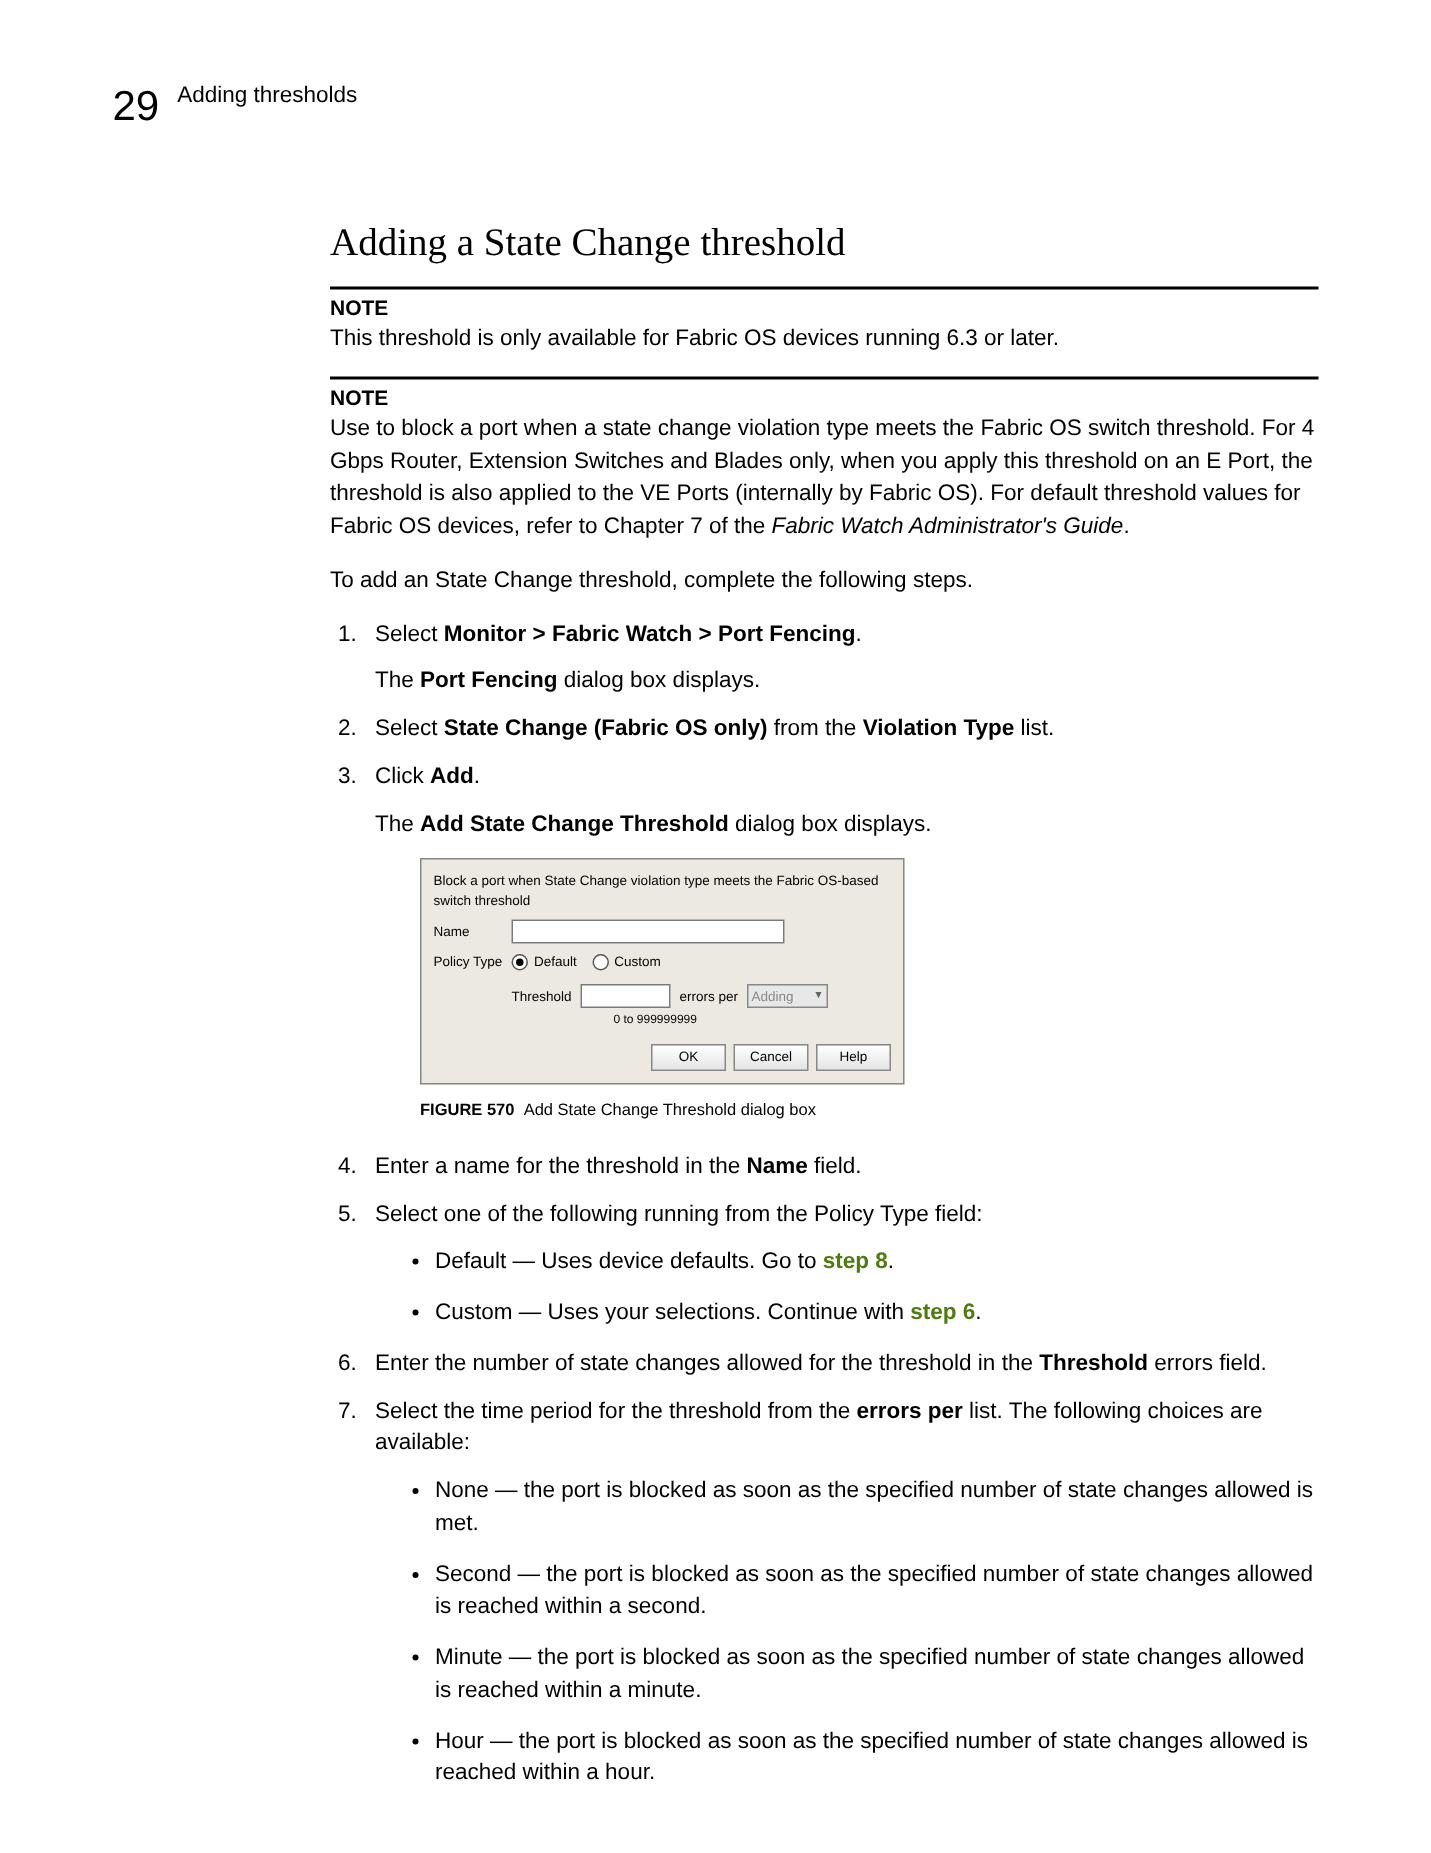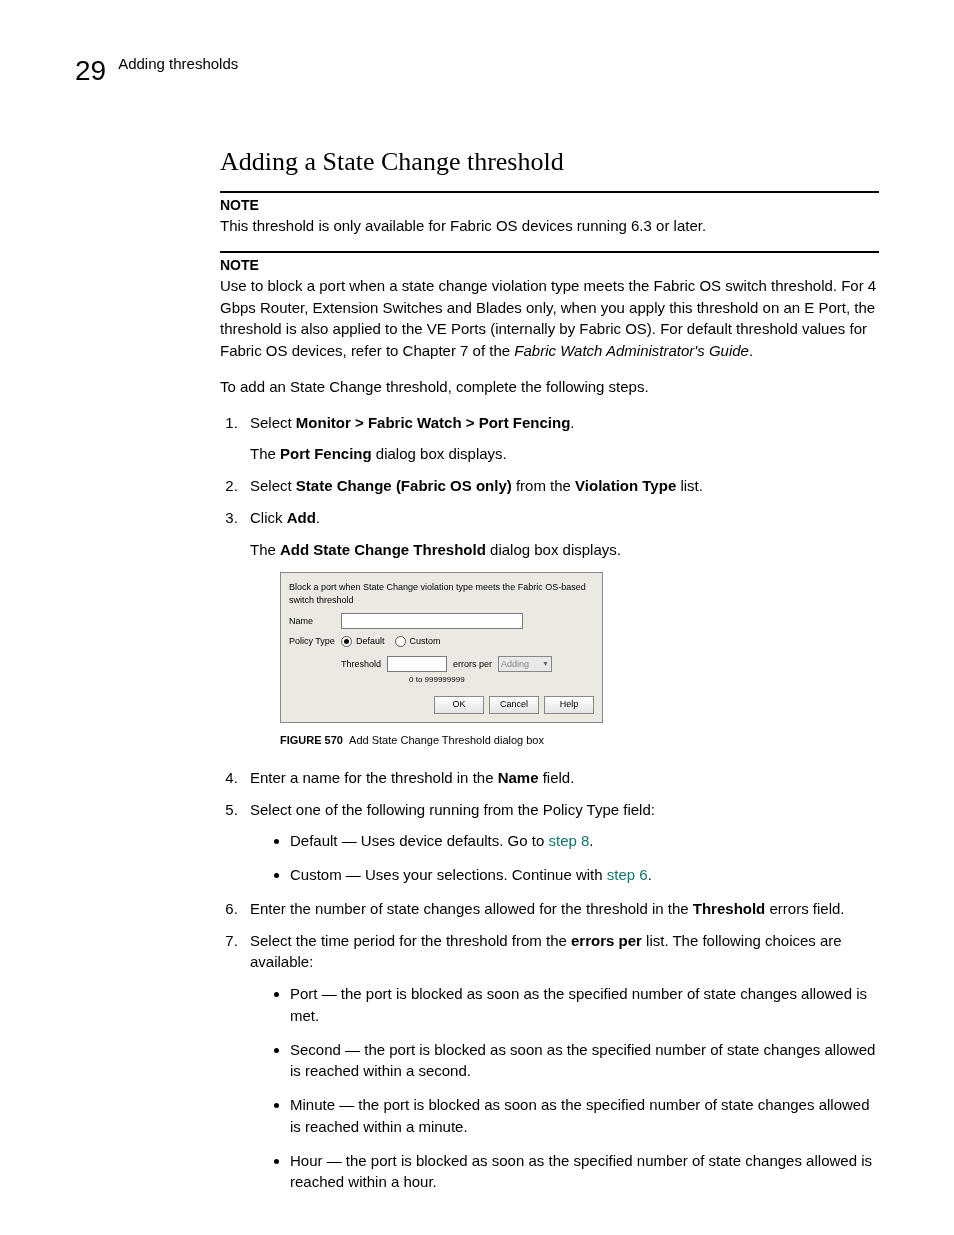--- a/index.html
+++ b/index.html
@@ -68,21 +68,21 @@
     list-style: disc;
     padding-left: 40px;
     margin: 10px 0 4px 0;
   }
   ul.bullets > li {
     margin-bottom: 12px;
     font-size: 15px;
     line-height: 1.45;
   }
   b { font-weight: bold; }
-  .link { color: #0f766e; }
+  .link { color: #4d7c0f; font-weight: bold; }
   .figcap {
     font-size: 11px;
     margin: 10px 0 18px 30px;
   }
   .figcap .figlabel { font-weight: bold; }
 
   
   .dialog {
     width: 305px;
     margin: 12px 0 0 30px;
@@ -231,21 +231,21 @@
         </ul>
       </li>
 
       <li>
         <span>Enter the number of state changes allowed for the threshold in the </span><b>Threshold</b><span> errors field.</span>
       </li>
 
       <li>
         <span>Select the time period for the threshold from the </span><b>errors per</b><span> list. The following choices are available:</span>
         <ul class="bullets">
-          <li>Port — the port is blocked as soon as the specified number of state changes allowed is met.</li>
+          <li>None — the port is blocked as soon as the specified number of state changes allowed is met.</li>
           <li>Second — the port is blocked as soon as the specified number of state changes allowed is reached within a second.</li>
           <li>Minute — the port is blocked as soon as the specified number of state changes allowed is reached within a minute.</li>
           <li>Hour — the port is blocked as soon as the specified number of state changes allowed is reached within a hour.</li>
         </ul>
       </li>
     </ol>
   </div>
 </div>
 
 </body></html>

